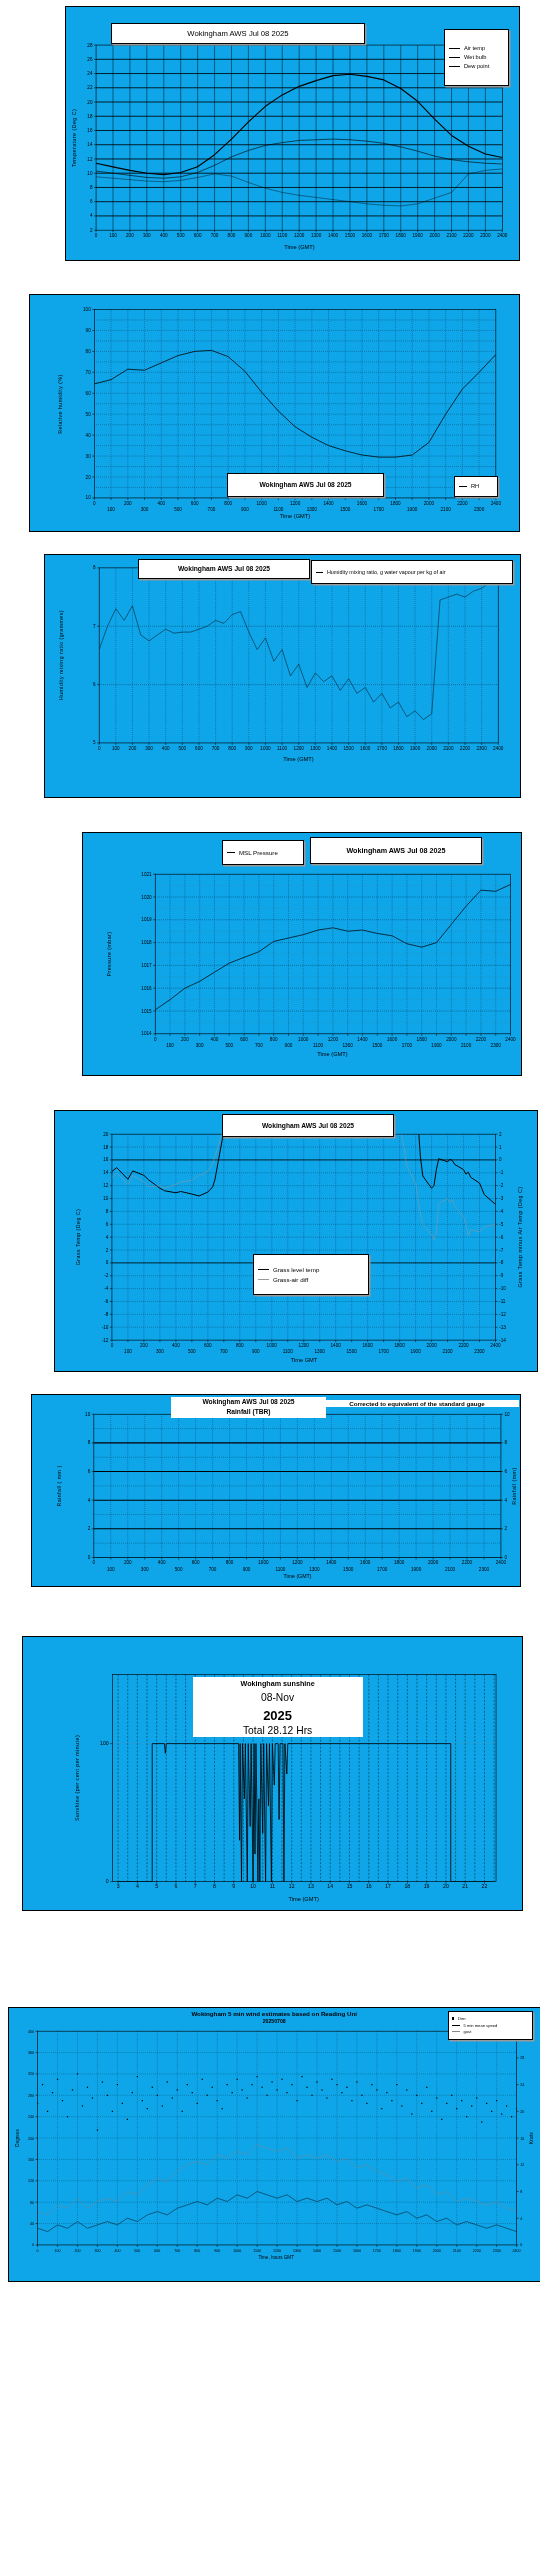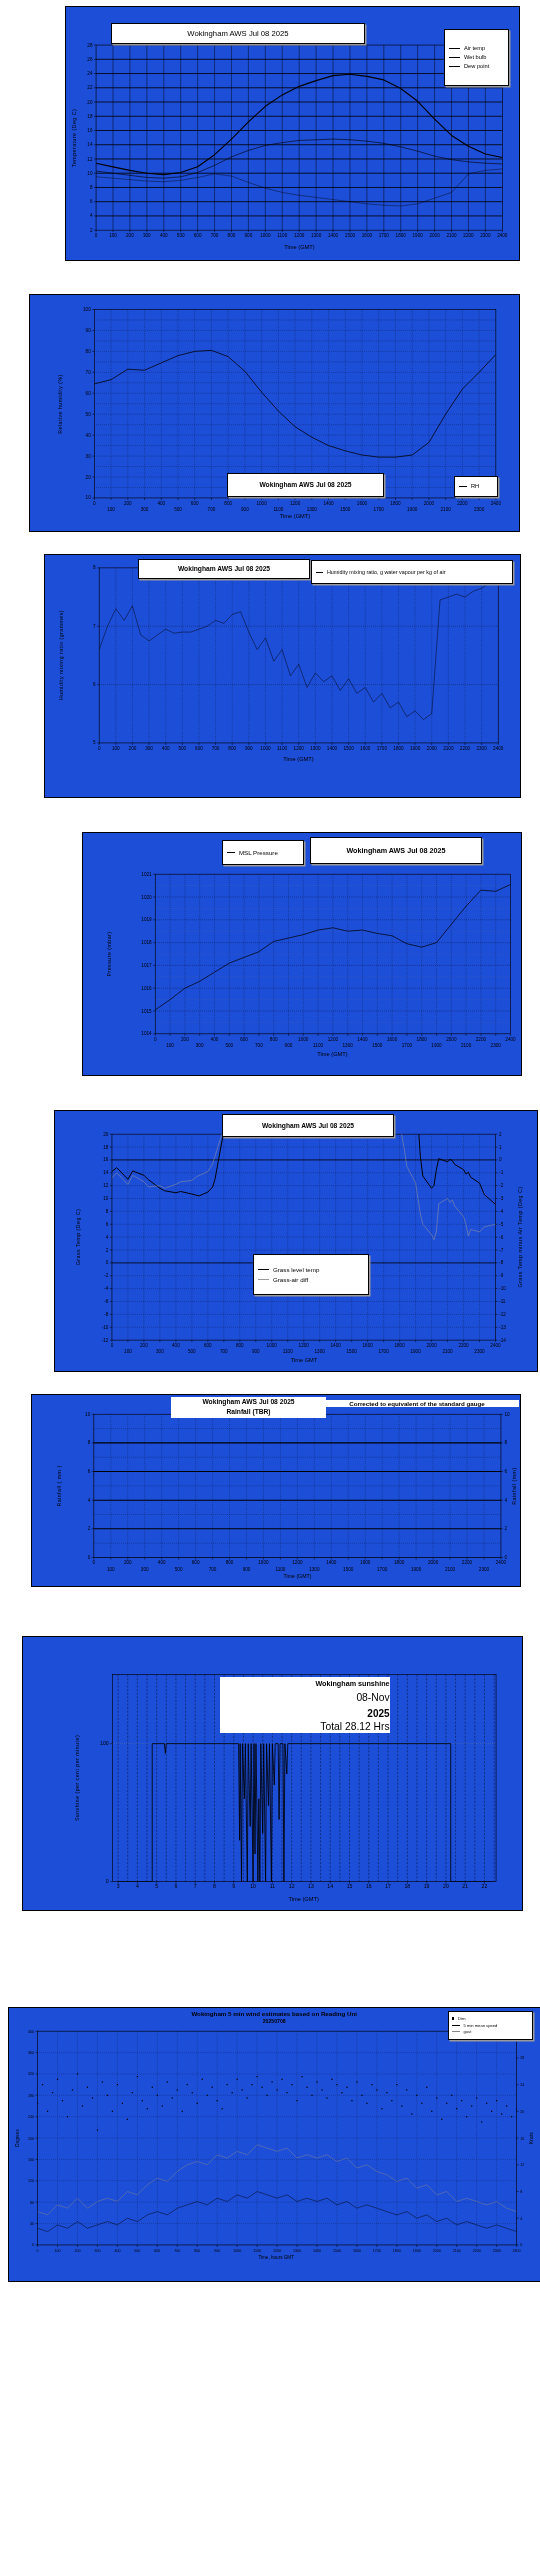--- a/index.html
+++ b/index.html
@@ -1,18 +1,18 @@
 <!DOCTYPE html>
 <html style="font-size:8.2px"><head>
 <meta charset="utf-8">
 <style>
   html,body{margin:0;padding:0;background:#ffffff;}
   body{font-family:"Liberation Sans", sans-serif; color:#000;}
   .page{position:relative;width:541px;height:2620px;background:#fff;overflow:hidden;}
-  .cbox{position:absolute;border:0.5px solid #000;background:#1d4ed8;}
+  .cbox{position:absolute;border:0.5px solid #000;background:#0ea5e9;}
   .cbox svg{position:absolute;left:0;top:0;}
   .tbox{position:absolute;border:0.5px solid #000;background:#fff;box-shadow:1.5px 1.5px 0 #999;
         display:flex;align-items:center;justify-content:center;text-align:center;z-index:3;}
   .lbox{position:absolute;border:0.5px solid #000;background:#fff;box-shadow:1.5px 1.5px 0 #999;
         display:flex;flex-direction:column;justify-content:center;gap:3.1px;padding:3.1px 4.1px;z-index:3;}
   .lrow{display:flex;align-items:center;white-space:nowrap;}
   .sw{display:inline-block;width:11.3px;height:0;margin-right:3.6px;flex:0 0 auto;}
   .ylab{position:absolute;transform:translate(-50%,-50%) rotate(-90deg);white-space:nowrap;
         font-size:5.2px;letter-spacing:0.5px;z-index:2;}
   .xlab{position:absolute;text-align:center;font-size:5.7px;z-index:2;}
@@ -950,24 +950,24 @@
         <text x="166" y="210" font-size="10" text-anchor="end">100</text>
         <defs>
           <clipPath id="clip6">
             <rect x="173" y="73" width="745" height="402"></rect>
           </clipPath>
         </defs>
         <g clip-path="url(#clip6)">
           <polyline points="184.2,475.0 250.5,475.0 250.5,207.0 274.1,207.0 276.0,225.8 277.8,207.0 418.2,207.0 420.1,394.6 421.2,207.0 423.8,475.0 425.7,207.0 429.4,314.2 431.3,207.0 435.1,475.0 436.9,207.0 440.7,367.8 442.5,207.0 446.3,475.0 448.2,207.0 450.0,421.4 451.9,207.0 455.7,475.0 457.5,314.2 459.4,475.0 461.3,207.0 465.0,381.2 466.9,207.0 470.6,475.0 472.5,207.0 476.2,327.6 478.1,207.0 481.9,475.0 483.7,207.0 487.5,287.4 489.3,207.0 495.0,207.0 496.8,354.4 498.7,207.0 504.3,207.0 506.2,475.0 508.1,207.0 511.8,266.0 513.7,207.0 830.0,207.0 830.0,475.0 910.5,475.0" fill="none" stroke="#000000" stroke-width="1.6" stroke-linejoin="round"></polyline>
         </g>
       </svg>
-    <div class="txt whitebg" style="left:197px;top:40px;width:170px;z-index:3;text-align:right;">
+    <div class="txt whitebg" style="left:170px;top:40px;width:170px;z-index:3;">
       <div style="font-size:7.2px;font-weight:bold;padding:2.1px 0;">Wokingham sunshine</div>
       <div style="font-size:10.3px;padding:2.1px 0;">08-Nov</div>
-      <div style="font-size:10px;font-weight:bold;padding:3.1px 0 1px;">2025</div>
+      <div style="font-size:13px;font-weight:bold;padding:3.1px 0 1px;">2025</div>
       <div style="font-size:10.3px;padding:1px 0;">Total 28.12 Hrs</div>
     </div>
     <div class="ylab" style="left:54px;top:141px;">Sunshine (per cent per minute)</div>
     <div class="xlab" style="left:89px;top:259px;width:384px;">Time (GMT)</div>
   </section>
 
   <section class="cbox" style="left:7.7px;top:2007px;width:531px;height:273px;">
     <svg width="531" height="273" viewBox="0 0 1030 530">
         <line x1="93.75" y1="45" x2="93.75" y2="460" stroke="#000" stroke-width="0.7" stroke-dasharray="1.2 2.6"></line>
         <line x1="132.5" y1="45" x2="132.5" y2="460" stroke="#000" stroke-width="0.7" stroke-dasharray="1.2 2.6"></line>

